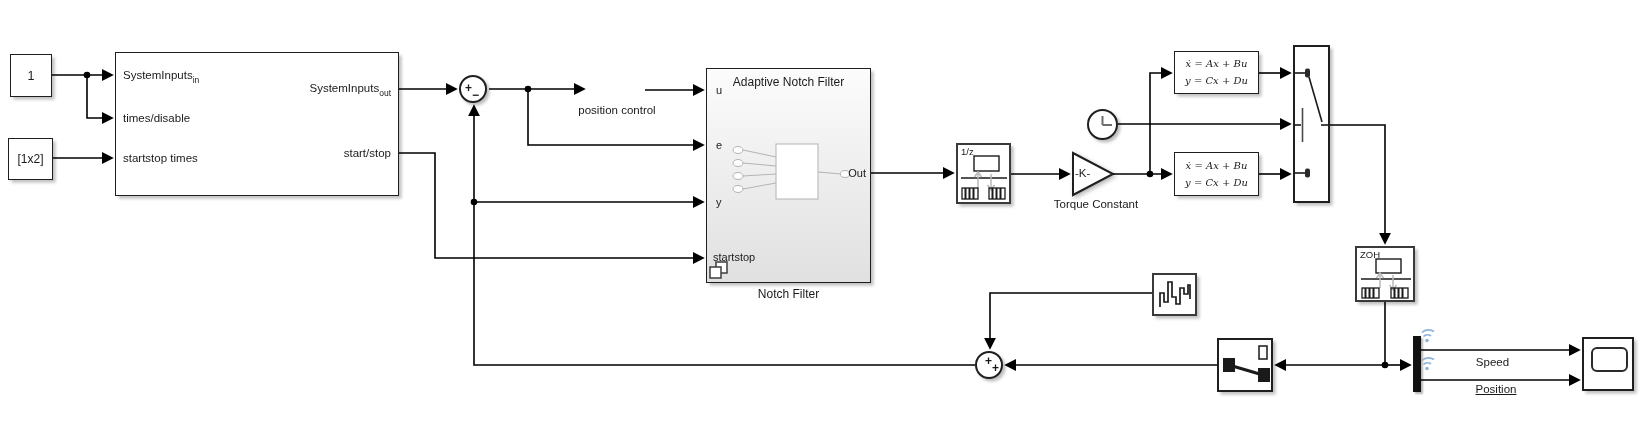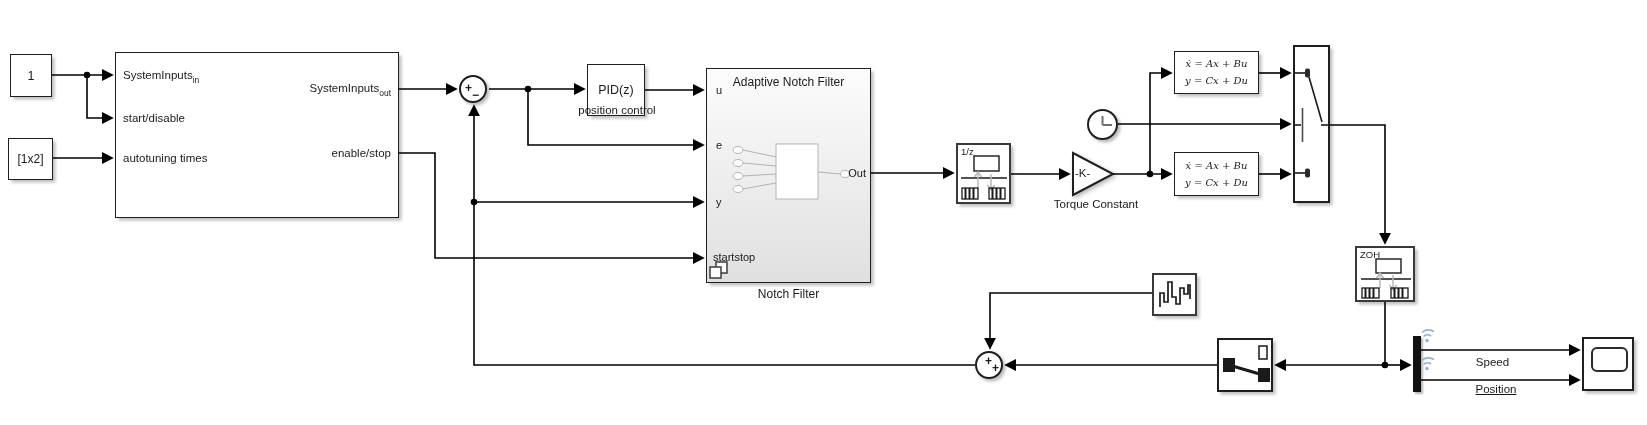--- a/index.html
+++ b/index.html
@@ -27,40 +27,37 @@
 
 <div id="canvas">
 
   <div class="blk center" style="left:10px;top:54px;width:42px;height:43px;font-size:12.5px;">
     <span>1</span>
   </div>
   <div class="blk center" style="left:8px;top:138px;width:45px;height:42px;font-size:12px;">
     <span>[1x2]</span>
   </div>
 
-  <div class="blk" style="left:115px;top:52px;width:284px;height:166px;">
+  <div class="blk" style="left:115px;top:52px;width:284px;height:144px;">
     <div class="portlab" style="left:7px;top:16px;">
       <span>SystemInputs</span><span class="sub">in</span>
     </div>
-    <div class="portlab" style="left:7px;top:59px;">start/disable</div>
-    <div class="portlab" style="left:7px;top:99px;">autotuning times</div>
+    <div class="portlab" style="left:7px;top:59px;">times/disable</div>
+    <div class="portlab" style="left:7px;top:99px;">startstop times</div>
     <div class="portlab" style="right:7px;top:29px;">
       <span>SystemInputs</span><span class="sub">out</span>
     </div>
-    <div class="portlab" style="right:7px;top:94px;">enable/stop</div>
+    <div class="portlab" style="right:7px;top:94px;">start/stop</div>
   </div>
 
   <div class="blk round" style="left:459px;top:75px;width:28px;height:28px;border-width:2px;">
     <span class="sign" style="left:4px;top:6px;">+</span>
     <span class="sign" style="left:11px;top:13px;">−</span>
   </div>
 
-  <div class="blk center" style="left:587px;top:64px;width:58px;height:52px;font-size:12.5px;">
-    <span>PID(z)</span>
-  </div>
   <div class="caption" style="left:555px;top:104px;width:124px;">position control</div>
 
   <div class="blk notch-blk" style="left:706px;top:68px;width:165px;height:215px;">
     <svg class="icon-svg" width="165" height="215" viewBox="0 0 165 215">
       <g stroke="#b3b3b3" stroke-width="1" fill="#ffffff">
         <line x1="36" y1="81" x2="69" y2="88"></line>
         <line x1="36" y1="94" x2="69" y2="97"></line>
         <line x1="36" y1="107" x2="69" y2="105"></line>
         <line x1="36" y1="120" x2="69" y2="114"></line>
         <rect x="69" y="75" width="42" height="55"></rect>

